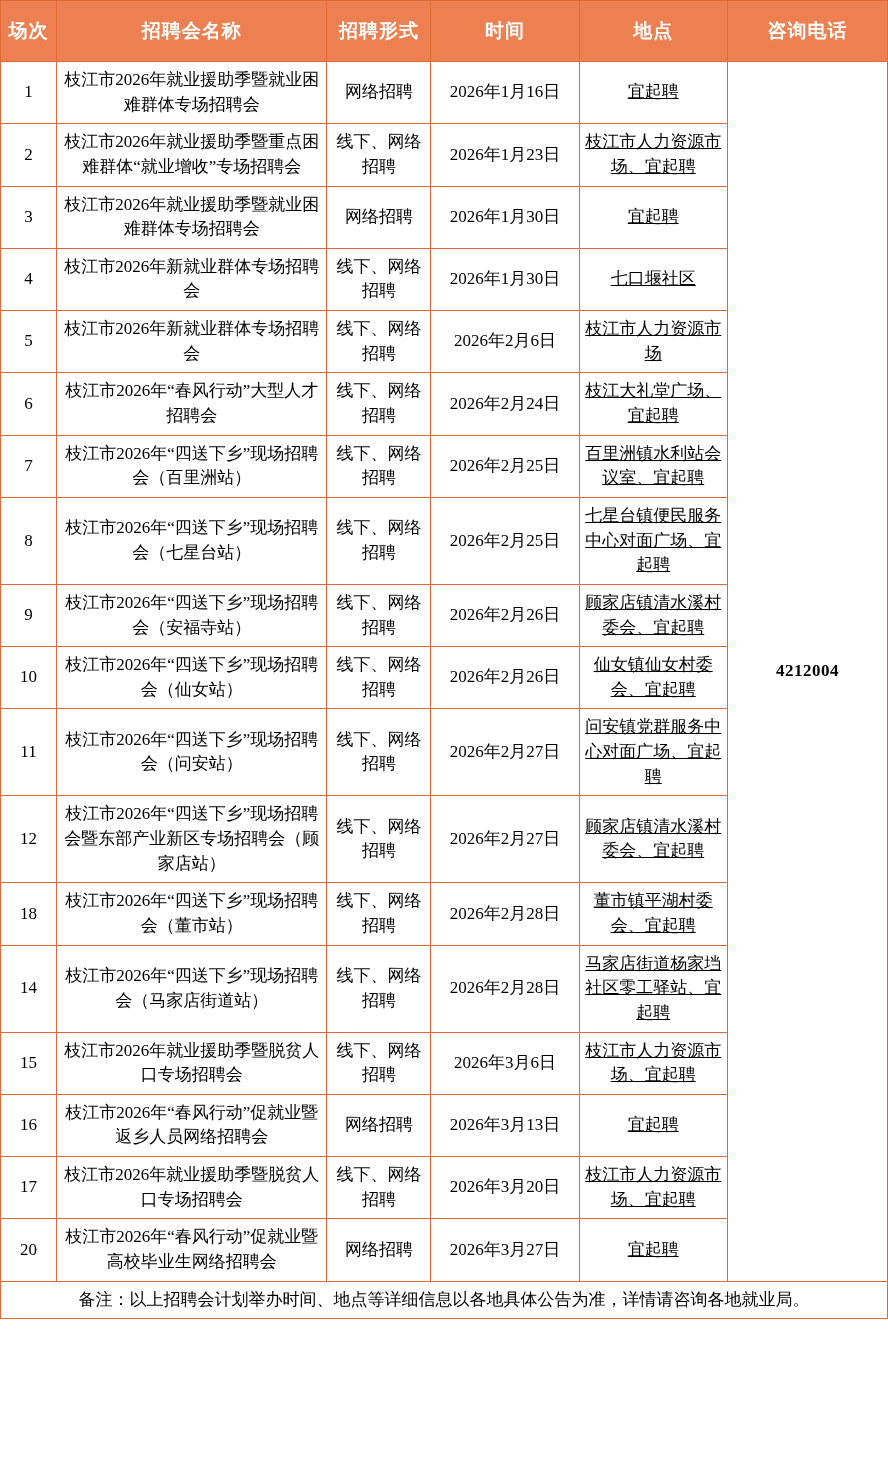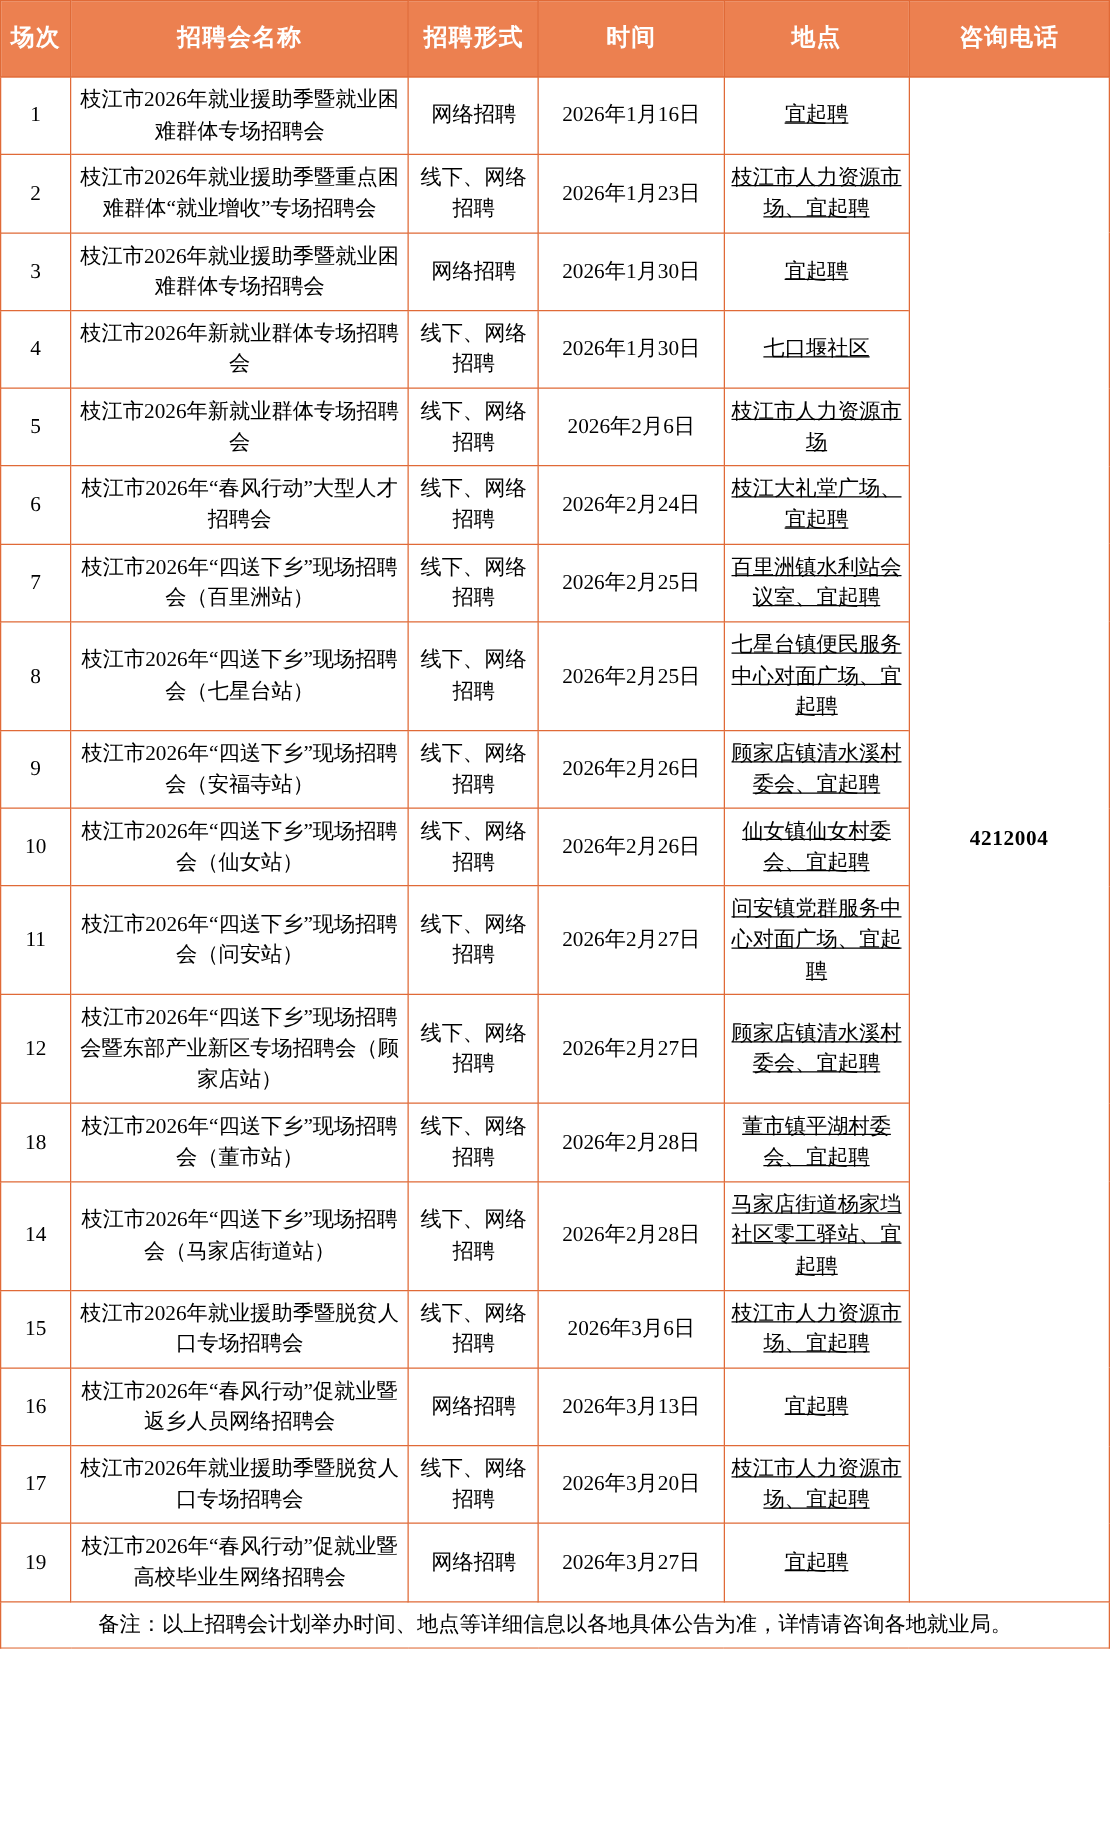--- a/index.html
+++ b/index.html
@@ -195,21 +195,21 @@
       <td class="cell-place">宜起聘</td>
     </tr>
     <tr>
       <td class="cell-no">17</td>
       <td class="cell-name">枝江市2026年就业援助季暨脱贫人口专场招聘会</td>
       <td class="cell-form">线下、网络招聘</td>
       <td class="cell-time">2026年3月20日</td>
       <td class="cell-place">枝江市人力资源市场、宜起聘</td>
     </tr>
     <tr>
-      <td class="cell-no">19</td>
+      <td class="cell-no">20</td>
       <td class="cell-name">枝江市2026年“春风行动”促就业暨高校毕业生网络招聘会</td>
       <td class="cell-form">网络招聘</td>
       <td class="cell-time">2026年3月27日</td>
       <td class="cell-place">宜起聘</td>
     </tr>
     <tr>
       <td class="note" colspan="6">备注：以上招聘会计划举办时间、地点等详细信息以各地具体公告为准，详情请咨询各地就业局。</td>
     </tr>
   </tbody>
 </table>

